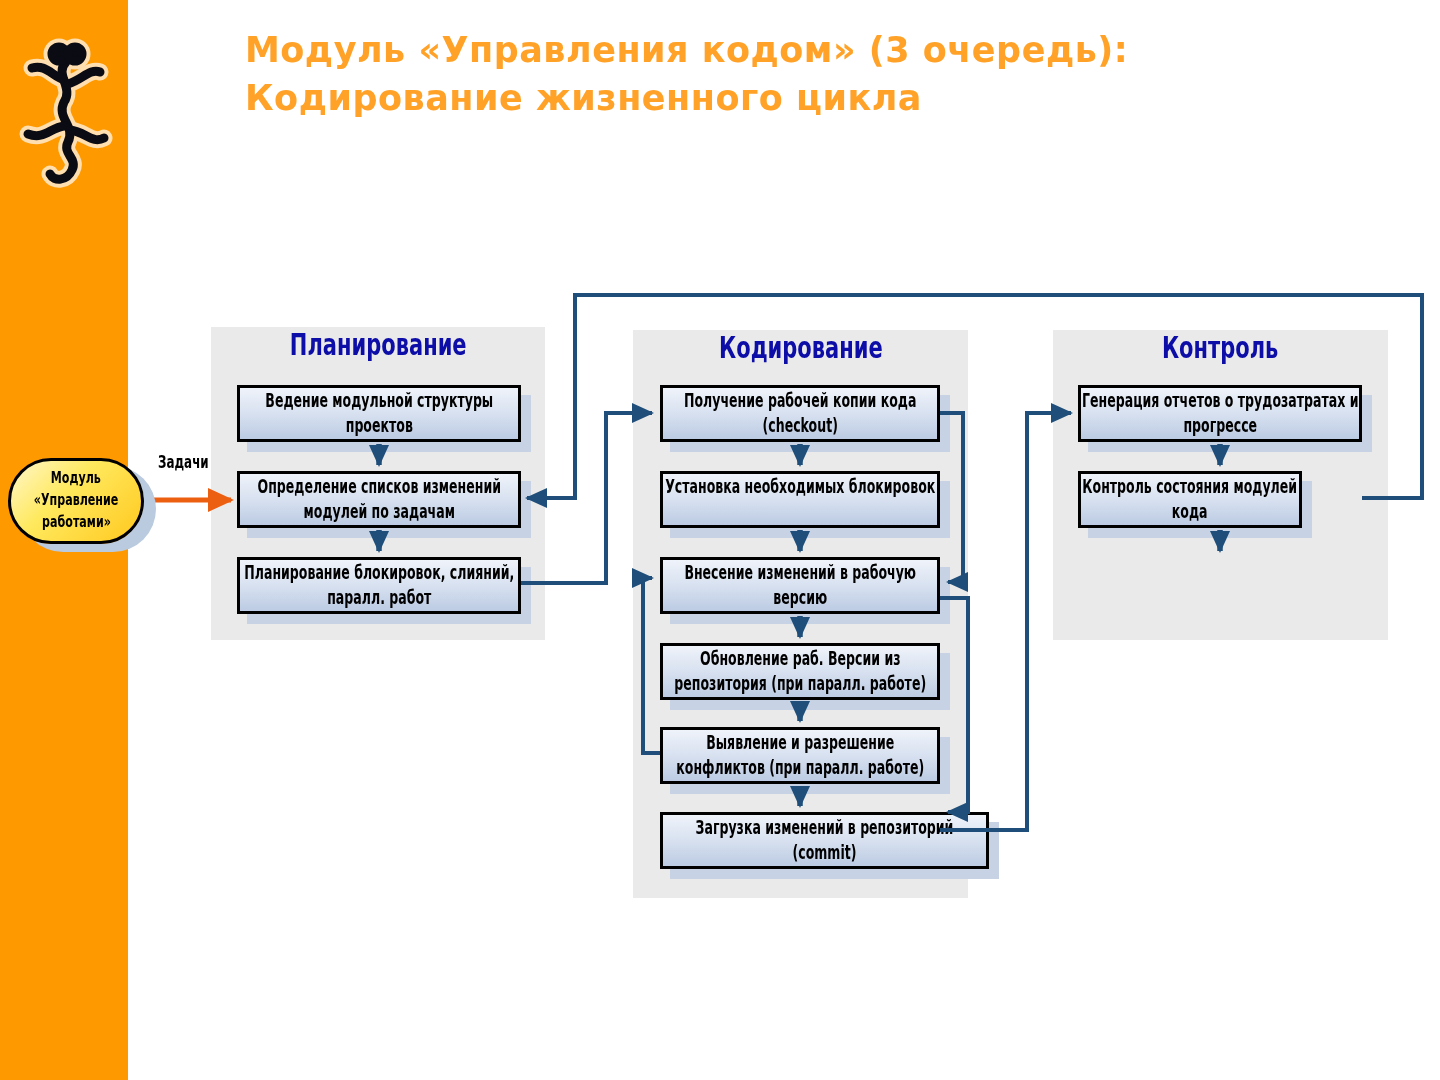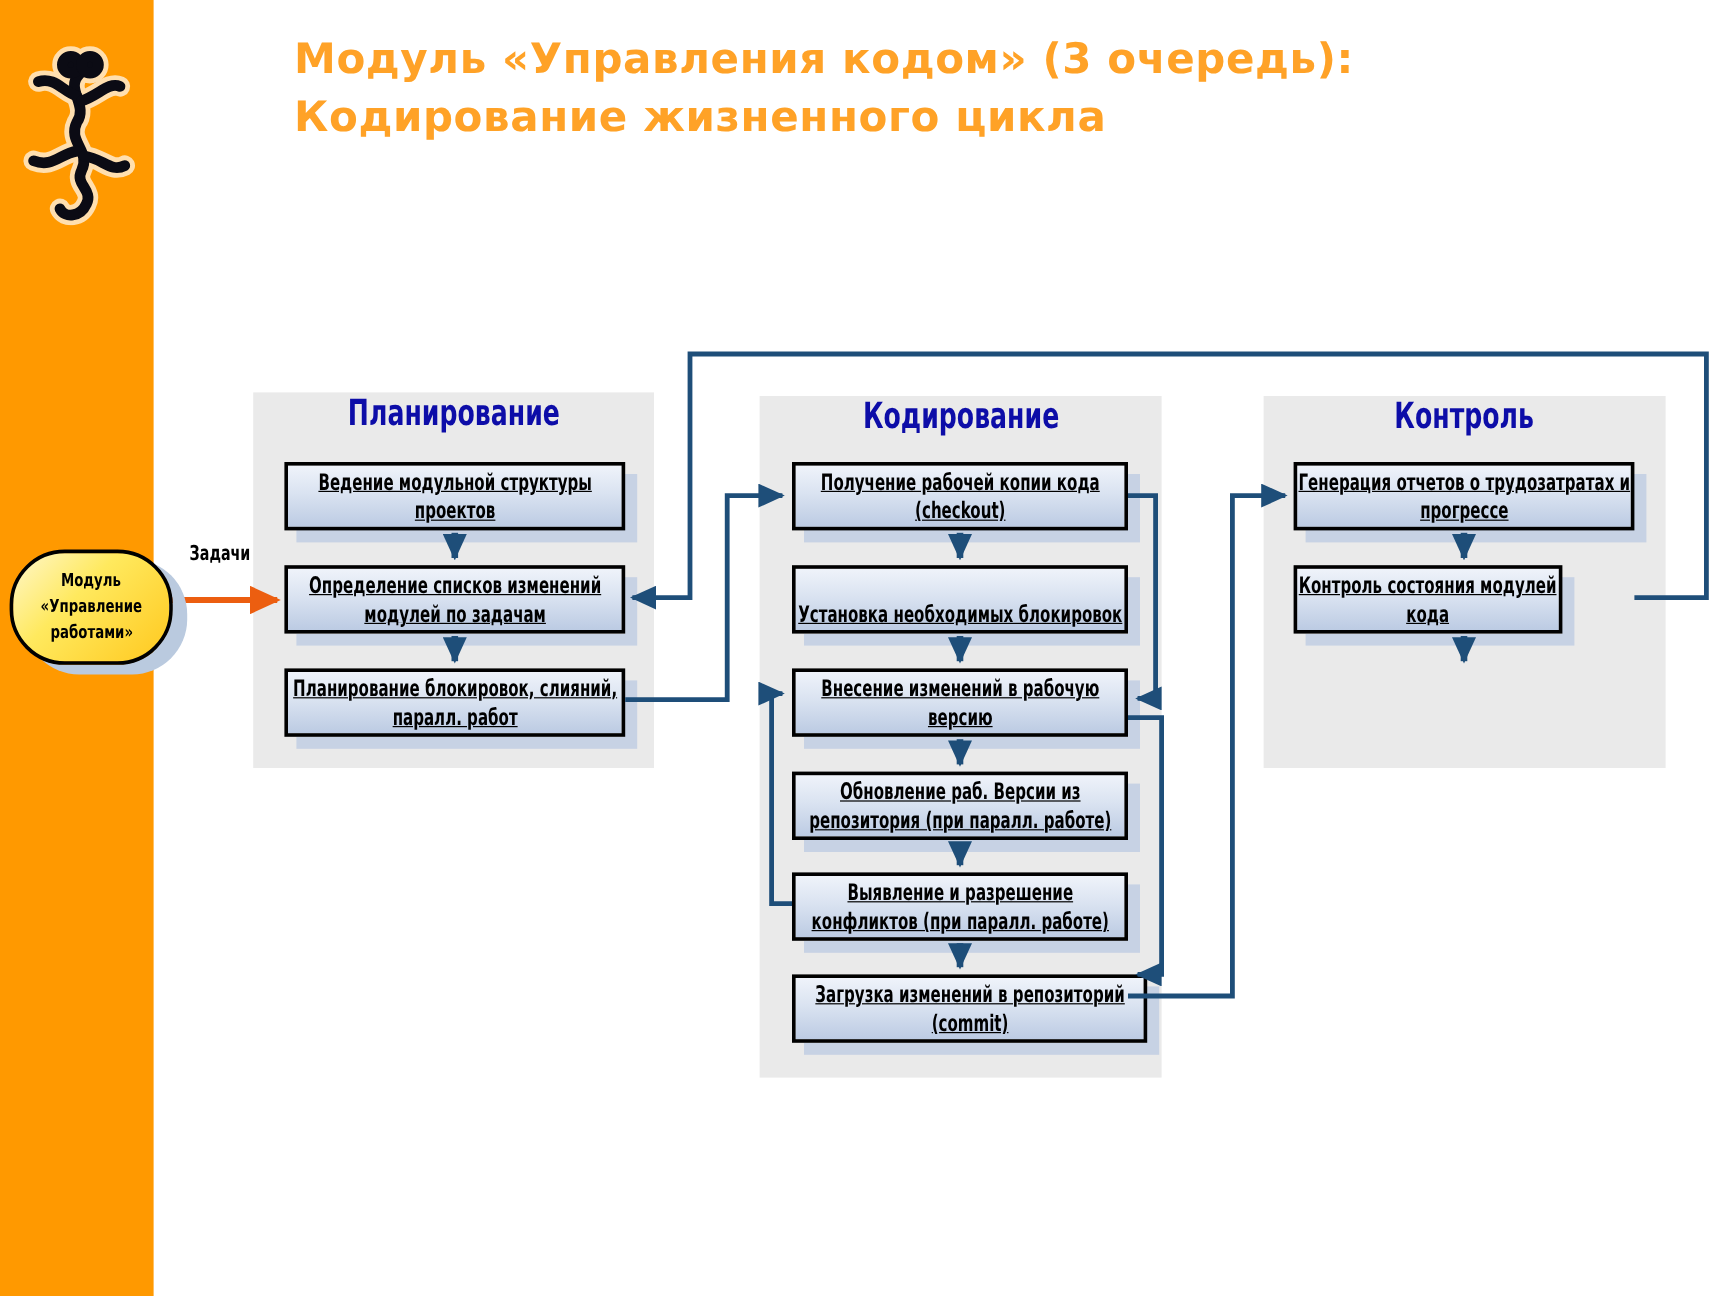--- a/index.html
+++ b/index.html
@@ -16,25 +16,25 @@
   #panel-plan{left:211px;top:327px;width:334px;height:313px;}
   #panel-code{left:633px;top:330px;width:335px;height:568px;}
   #panel-ctrl{left:1053px;top:330px;width:335px;height:310px;}
   .panel-title{position:absolute;left:0;right:0;top:0;text-align:center;white-space:nowrap;}
   .panel-title span{display:inline-block;transform:scaleX(.7);transform-origin:50% 50%;
          font-weight:bold;font-size:30px;color:#0D0DA8;}
   
   .box{position:absolute;border:3px solid #000;box-sizing:border-box;
        background:linear-gradient(to bottom,#EFF3FA 0%,#DAE3F1 45%,#BCCBE3 100%);
        box-shadow:10px 10px 0 #C7D2E4;
-       display:flex;align-items:flex-end;justify-content:center;z-index:2;text-decoration:underline;}
+       display:flex;align-items:flex-start;justify-content:center;z-index:2;}
   .bt{flex:none;width:152%;transform:scaleX(.66);transform-origin:50% 50%;
       text-align:center;font-weight:bold;font-size:19px;line-height:1.3;color:#000;}
   
-  .ellipse{position:absolute;left:8px;top:458px;width:136px;height:96px;box-sizing:border-box;
+  .ellipse{position:absolute;left:8px;top:458px;width:136px;height:86px;box-sizing:border-box;
       border:3px solid #000;border-radius:46px;z-index:6;
       background:linear-gradient(135deg,#FFF7CC 0%,#FFE95E 40%,#FFC81E 100%);
       box-shadow:12px 8px 0 #BACADF;
       display:flex;flex-direction:column;align-items:center;justify-content:center;}
   .el-line{display:block;transform:scaleX(.74);transform-origin:50% 50%;
       font-weight:bold;font-size:15px;line-height:1.45;color:#000;white-space:nowrap;}
   .task-label{position:absolute;left:158px;top:452px;z-index:6;}
   .task-label span{display:inline-block;transform:scaleX(.7);transform-origin:0 50%;
       font-weight:bold;font-size:17px;color:#000;white-space:nowrap;}
   .overlay{position:absolute;left:0;top:0;width:1440px;height:1080px;z-index:5;pointer-events:none;}
@@ -106,21 +106,21 @@
     </div>
   <div class="box" style="left:660px;top:557px;width:280px;height:57px">
     <span class="bt">Внесение изменений в рабочую версию</span>
     </div>
   <div class="box" style="left:660px;top:643px;width:280px;height:57px">
     <span class="bt">Обновление раб. Версии из репозитория (при паралл. работе)</span>
     </div>
   <div class="box" style="left:660px;top:727px;width:280px;height:57px">
     <span class="bt">Выявление и разрешение конфликтов (при паралл. работе)</span>
     </div>
-  <div class="box" style="left:660px;top:812px;width:296px;height:57px">
+  <div class="box" style="left:660px;top:812px;width:329px;height:57px">
     <span class="bt">Загрузка изменений в репозиторий (commit)</span>
     </div>
 
   <div class="box" style="left:1078px;top:385px;width:284px;height:57px">
     <span class="bt">Генерация отчетов о трудозатратах и прогрессе</span>
     </div>
   <div class="box" style="left:1078px;top:471px;width:224px;height:57px">
     <span class="bt">Контроль состояния модулей кода</span>
     </div>
 

